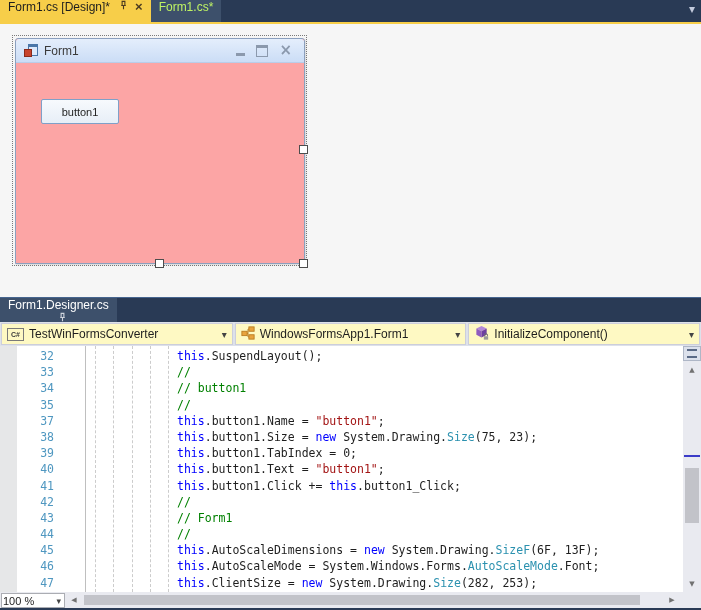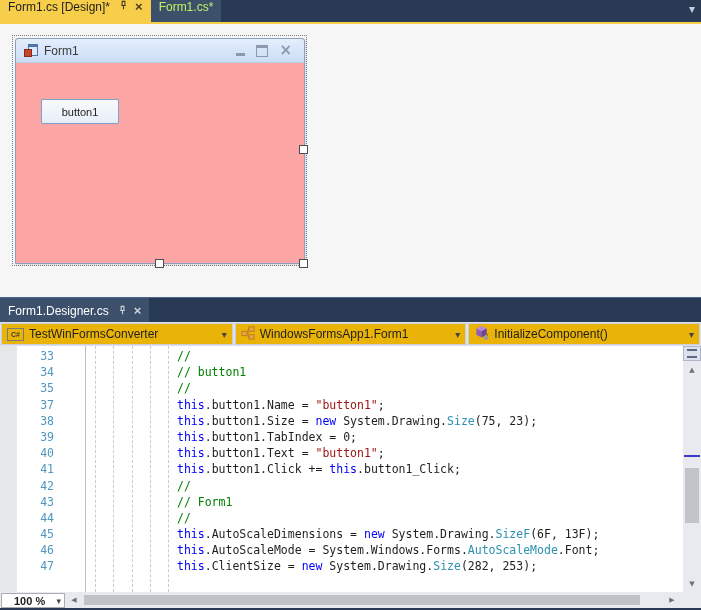--- a/index.html
+++ b/index.html
@@ -40,26 +40,26 @@
     font-family:"DejaVu Sans",sans-serif;}
   .dbutton{position:absolute;left:25px;top:60px;width:76px;height:23px;
     border:1px solid #7FA0C8;border-radius:2px;background:linear-gradient(#F7FAFD,#E7EEF7);
     display:flex;align-items:center;justify-content:center;font-size:11px;color:#1E1E1E;}
   .handle{position:absolute;width:7px;height:7px;background:#FFF;border:1px solid #4D4D4D;}
 
   
   .pane2-tabs{position:absolute;left:0;top:297px;width:701px;height:25px;
     background:#293A55;border-top:1px solid #46658F;display:flex;}
   .pane2-tab{display:flex;align-items:center;height:25px;padding:0 8px;font-size:12px;
-    background:#3D506B;color:#FFF;white-space:nowrap;}
+    background:#3D506B;color:#FFF;white-space:nowrap;flex-direction:column;}
   .pane2-tab .tab-x{color:#CFD4DD;}
 
   .navbar{position:absolute;left:0;top:322px;width:701px;height:24px;
     background:#DDE1EA;display:flex;}
-  .combo{flex:1;display:flex;align-items:center;gap:5px;background:#eab308;
+  .combo{flex:1;display:flex;align-items:center;gap:5px;background:#fef9c3;
     border:1px solid #CCCEDB;height:20px;margin:1px 1px 0 1px;padding:0 5px;
     font-size:12px;color:#1E1E1E;min-width:0;}
   .combo-arrow{margin-left:auto;color:#444;font-size:10px;}
   .cs-badge{display:inline-flex;align-items:center;justify-content:center;
     width:15px;height:11px;border:1px solid #7A7A7A;font-size:7px;font-weight:bold;color:#3A3A3A;}
 
   
   .code-area{position:absolute;left:0;top:346px;width:683px;height:246px;
     background:#FFF;overflow:hidden;
     font-family:"DejaVu Sans Mono",monospace;font-size:11.5px;}
@@ -80,21 +80,21 @@
   .split-glyph{width:10px;height:5px;border-top:2px solid #5A6A86;border-bottom:2px solid #5A6A86;}
   .sarrow{position:absolute;left:0;width:18px;height:14px;display:flex;align-items:center;
     justify-content:center;color:#717171;font-size:7px;font-family:"DejaVu Sans",sans-serif;}
   .vmarker{position:absolute;left:1px;top:109px;width:16px;height:2px;background:#3B3BC8;}
   .vthumb{position:absolute;left:2px;top:122px;width:14px;height:55px;background:#C2C3C9;}
 
   
   .bottombar{position:absolute;left:0;top:592px;width:701px;height:16px;background:#E9EAF0;}
   .zoom-combo{position:absolute;left:1px;top:1px;width:62px;height:13px;background:#FFF;
     border:1px solid #ABADB3;display:flex;align-items:center;font-size:11px;color:#1E1E1E;}
-  .zoom-combo .zl{padding-left:12px;font-weight:bold;}
+  .zoom-combo .zl{padding-left:1px;}
   .zoom-combo .combo-arrow{margin-left:auto;padding-right:3px;font-size:9px;}
   .harrow{position:absolute;top:0;width:16px;height:16px;display:flex;align-items:center;
     justify-content:center;color:#717171;font-size:7px;font-family:"DejaVu Sans",sans-serif;}
   .hthumb{position:absolute;left:84px;top:3px;width:556px;height:10px;background:#C2C3C9;}
   .frame-bottom{position:absolute;left:0;top:608px;width:701px;height:2px;background:#293A55;}
 
   .pin-svg{display:block;}
 </style>
 </head>
 <body>
@@ -186,20 +186,21 @@
 
   <div class="code-area">
     <div class="bp-margin"></div>
     <div class="outline-line"></div>
     <div class="iguide" style="left:95px;"></div>
     <div class="iguide" style="left:113px;"></div>
     <div class="iguide" style="left:132px;"></div>
     <div class="iguide" style="left:150px;"></div>
     <div class="iguide" style="left:168px;"></div>
     <div class="code-rows">
+        <div class="code-row"><span class="ln">32</span><span class="lt"><span class="tok-k">this</span><span class="tok-p">.SuspendLayout();</span></span></div>
         <div class="code-row"><span class="ln">33</span><span class="lt"><span class="tok-c">//</span></span></div>
         <div class="code-row"><span class="ln">34</span><span class="lt"><span class="tok-c">// button1</span></span></div>
         <div class="code-row"><span class="ln">35</span><span class="lt"><span class="tok-c">//</span></span></div>
         <div class="code-row"><span class="ln">37</span><span class="lt"><span class="tok-k">this</span><span class="tok-p">.button1.Name = </span><span class="tok-s">"button1"</span><span class="tok-p">;</span></span></div>
         <div class="code-row"><span class="ln">38</span><span class="lt"><span class="tok-k">this</span><span class="tok-p">.button1.Size = </span><span class="tok-k">new</span><span class="tok-p"> System.Drawing.</span><span class="tok-t">Size</span><span class="tok-p">(75, 23);</span></span></div>
         <div class="code-row"><span class="ln">39</span><span class="lt"><span class="tok-k">this</span><span class="tok-p">.button1.TabIndex = 0;</span></span></div>
         <div class="code-row"><span class="ln">40</span><span class="lt"><span class="tok-k">this</span><span class="tok-p">.button1.Text = </span><span class="tok-s">"button1"</span><span class="tok-p">;</span></span></div>
         <div class="code-row"><span class="ln">41</span><span class="lt"><span class="tok-k">this</span><span class="tok-p">.button1.Click += </span><span class="tok-k">this</span><span class="tok-p">.button1_Click;</span></span></div>
         <div class="code-row"><span class="ln">42</span><span class="lt"><span class="tok-c">//</span></span></div>
         <div class="code-row"><span class="ln">43</span><span class="lt"><span class="tok-c">// Form1</span></span></div>

